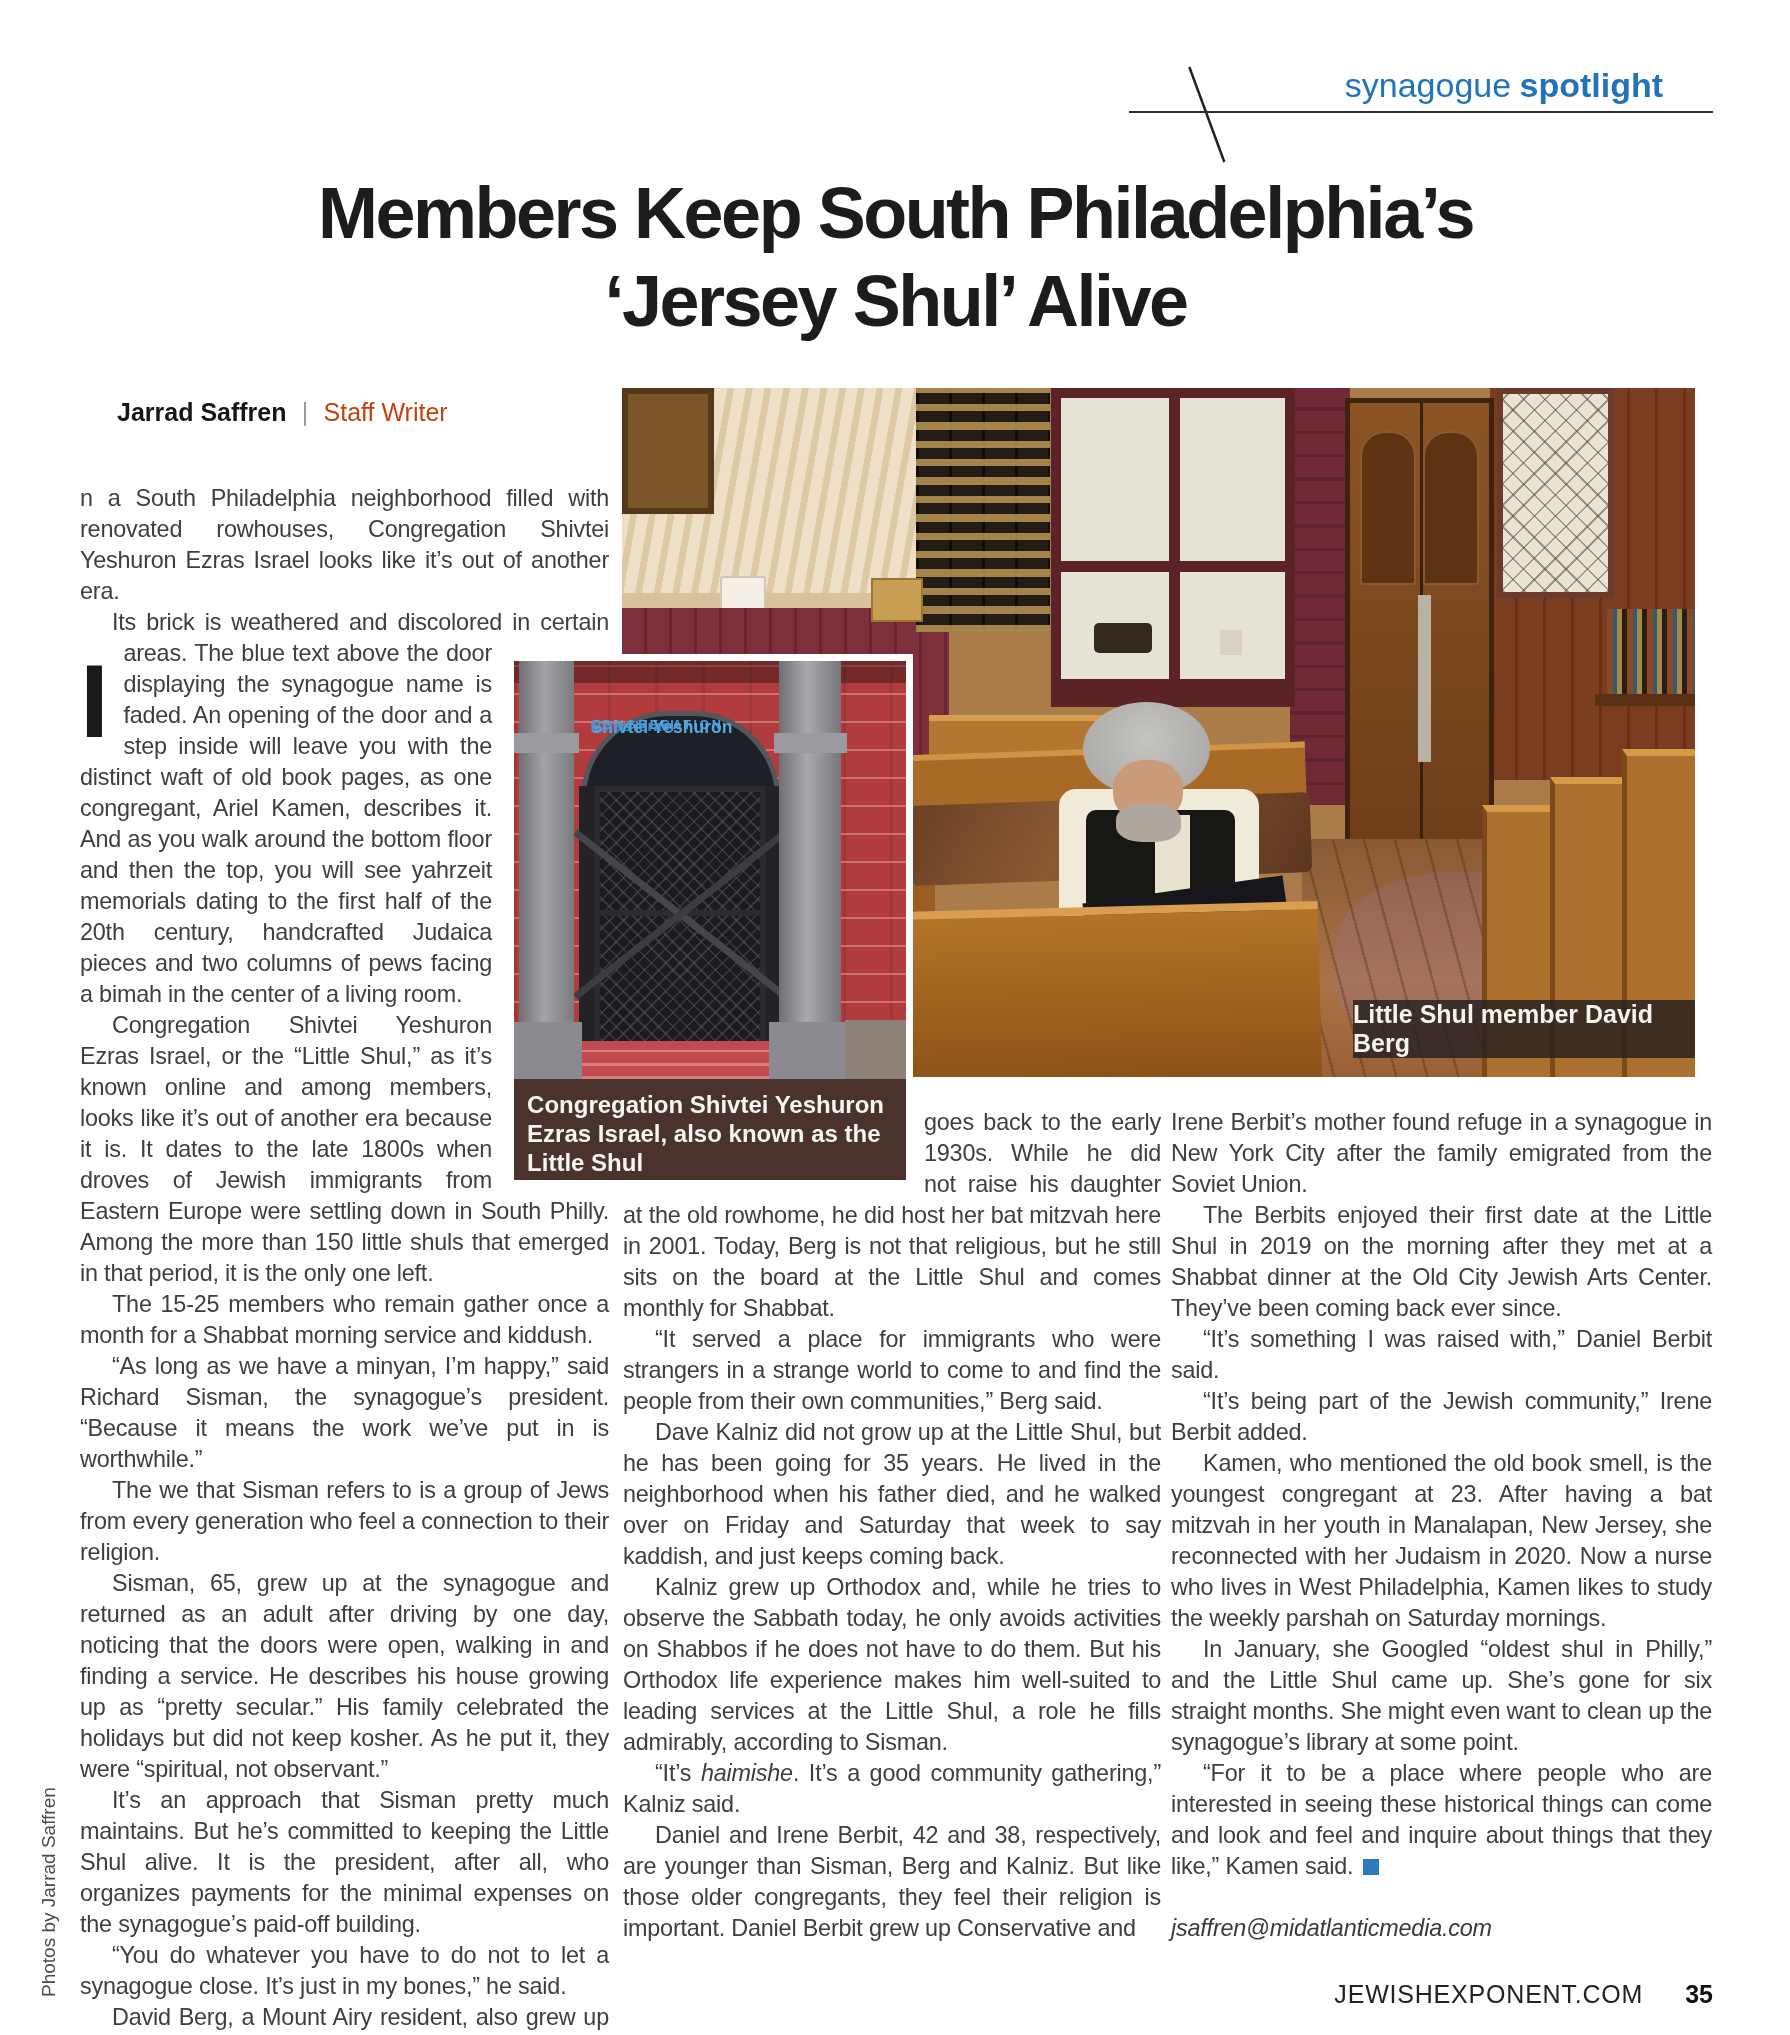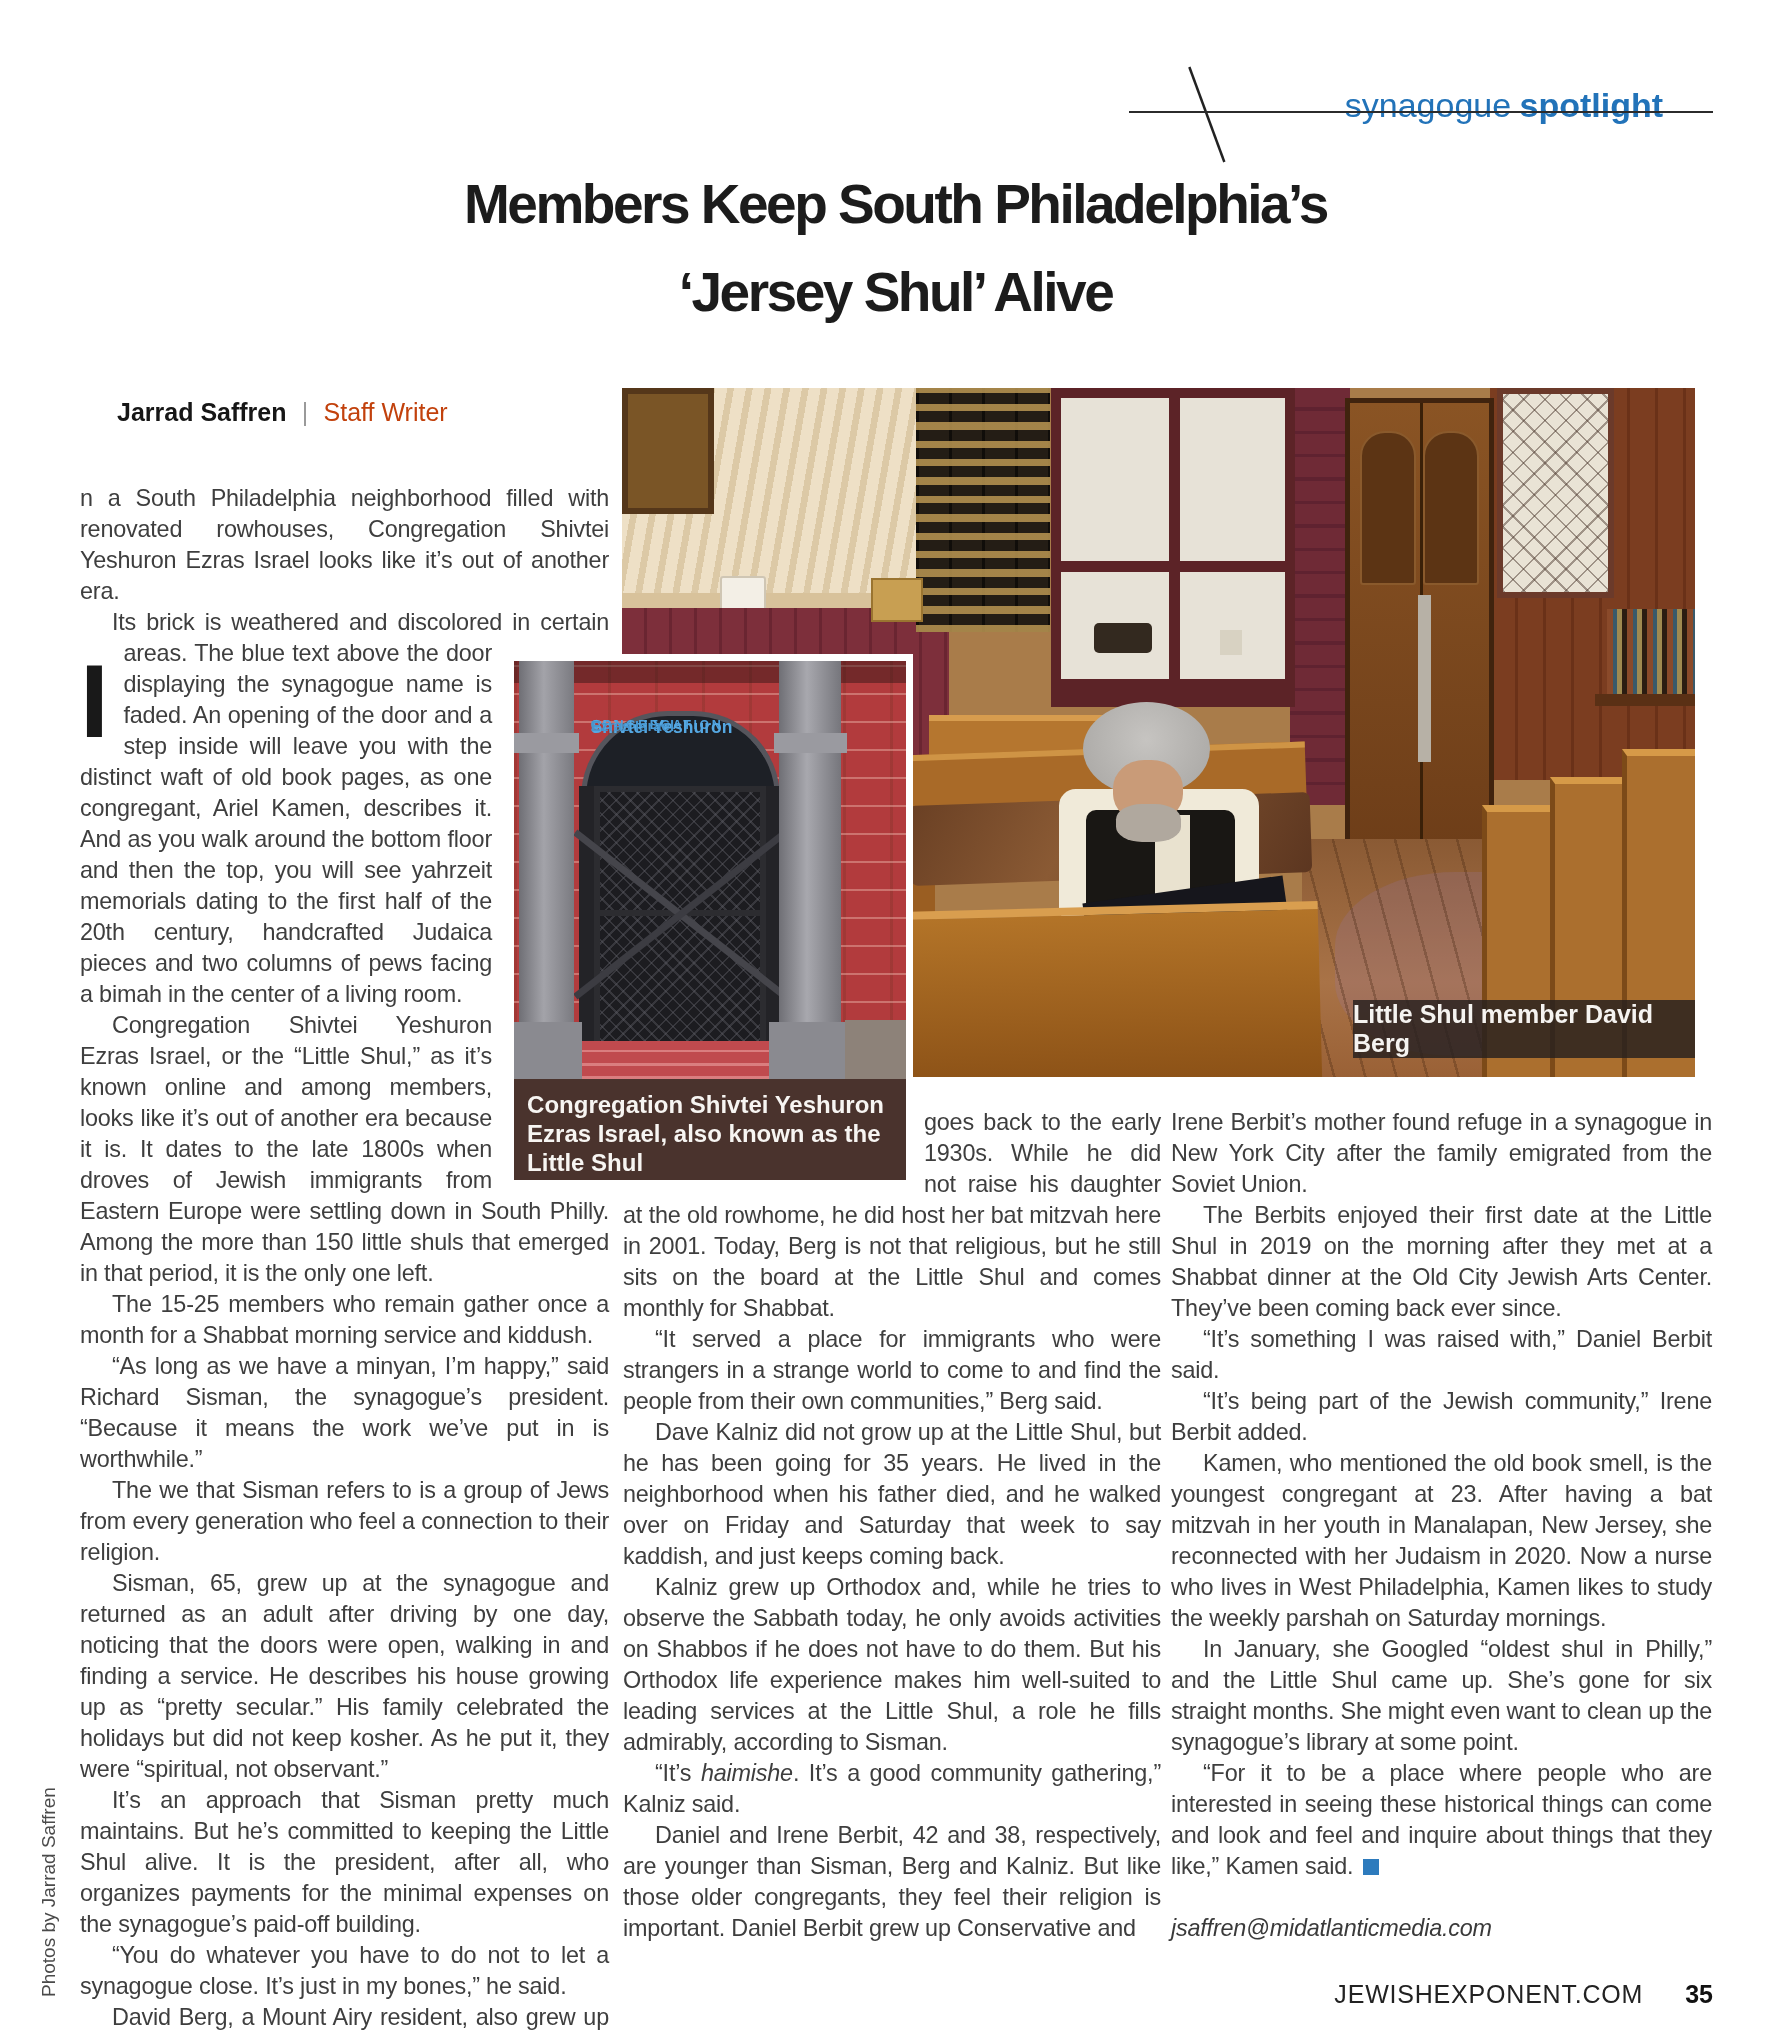--- a/index.html
+++ b/index.html
@@ -1,29 +1,29 @@
 <!DOCTYPE html>
 <html style="font-size:13.4px"><head>
 <meta charset="utf-8">
 <style>
   html,body{margin:0;padding:0;background:#e8e8e8;}
   #page{position:relative;width:1791px;height:2035px;background:#ffffff;overflow:hidden;
         font-family:"Liberation Sans",sans-serif;color:#3f3f3f;}
 
   
   #section-head{position:absolute;left:1129px;top:58px;width:584px;height:53px;}
-  #section-head .label{position:absolute;right:50px;top:8.3px;font-size:34px;color:#2273b9;margin-top:20px;}
+  #section-head .label{position:absolute;right:50px;top:8.3px;font-size:34px;color:#2273b9;}
   #section-head .label .n{font-weight:400;margin-right:8.3px;}
   #section-head .label .b{font-weight:700;}
   #head-rule{position:absolute;left:1129px;top:111px;width:584px;height:1.7px;background:#2b2b2b;}
   #head-slash{position:absolute;left:1181px;top:60px;width:50px;height:109px;}
 
   
   .title{position:absolute;left:0;width:1791px;text-align:center;font-weight:700;
-         color:#1c1c1c;font-size:55px;line-height:1.0;letter-spacing:-2.5px;}
+         color:#1c1c1c;font-size:72px;line-height:1.0;letter-spacing:-2.5px;}
   #title1{top:177px;} #title2{top:265px;}
   #byline{position:absolute;left:80px;top:398px;font-size:25px;color:#222;}
   #byline .name{font-weight:700;color:#161616;margin-left:37px;}
   #byline .sep{color:#9a9a9a;font-weight:300;margin:0 8.3px;}
   #byline .role{font-weight:400;color:#c2410c;}
 
   
   .col{position:absolute;font-size:23.4px;line-height:31px;text-align:justify;color:#3e3e3e;letter-spacing:-0.2px;}
   #col1{left:80px;top:483px;width:529px;}
   #col2{left:623px;top:1107px;width:538px;}

